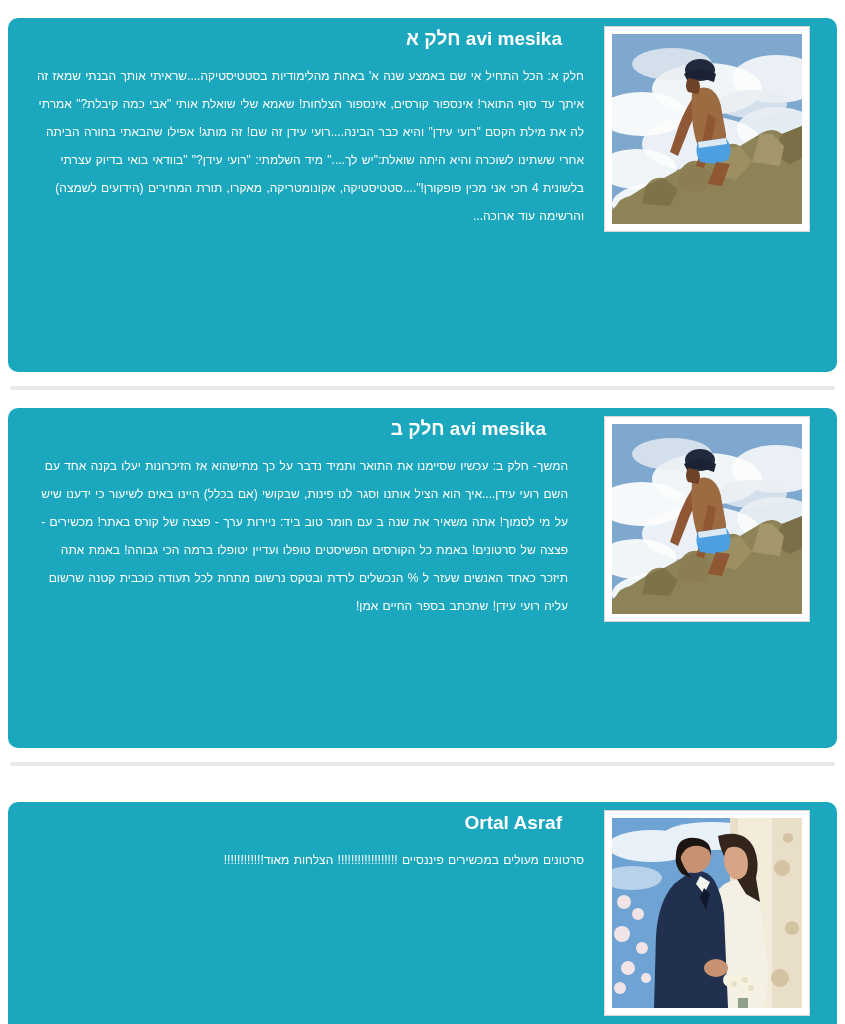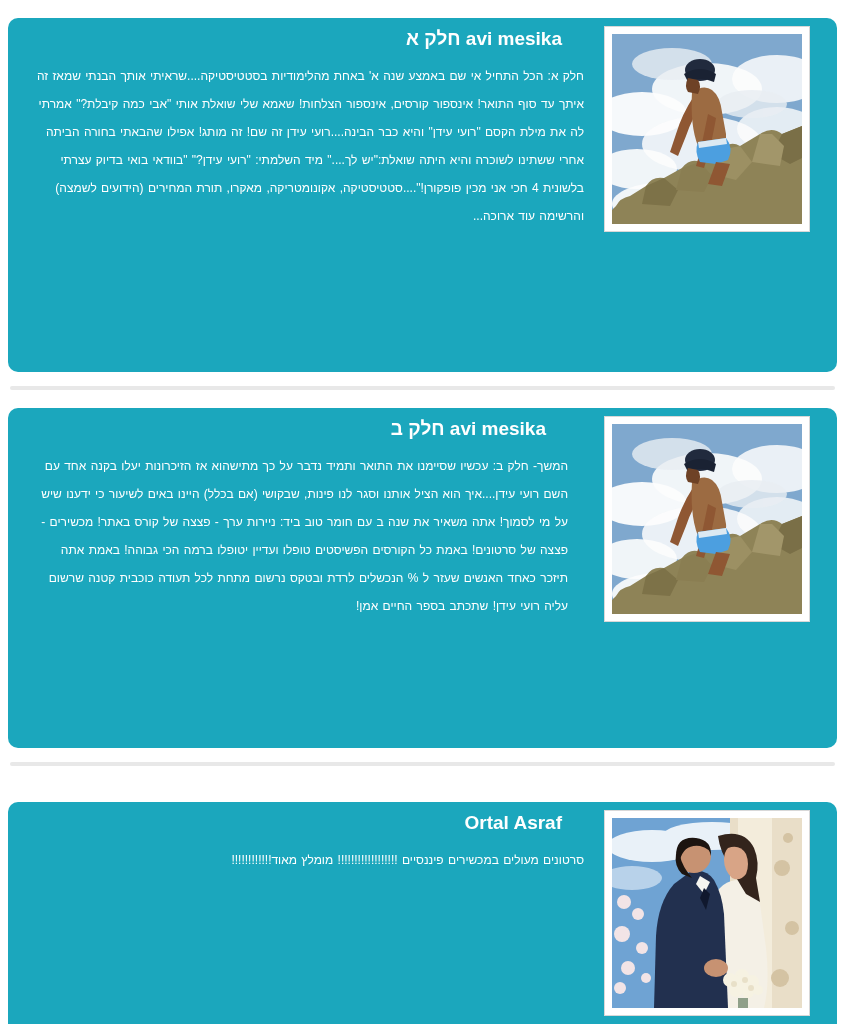--- a/index.html
+++ b/index.html
@@ -183,19 +183,19 @@
             <circle cx="122" cy="166" r="3"></circle>
               <circle cx="133" cy="162" r="3"></circle>
               <circle cx="139" cy="170" r="3"></circle>
           </g>
           <rect x="126" y="180" width="10" height="10" fill="#8FA08A"></rect>
         </svg>
       </div>
     </div>
     <div class="text-col">
       <div class="reviewer">Ortal Asraf</div>
-      <div class="review">סרטונים מעולים במכשירים פיננסיים !!!!!!!!!!!!!!!!!! מומלץ מאוד!!!!!!!!!!!!</div>
+      <div class="review">סרטונים מעולים במכשירים פיננסיים !!!!!!!!!!!!!!!!!! הצלחות מאוד!!!!!!!!!!!!</div>
     </div>
   </div>
 
   <div class="separator last" style="background: rgb(232, 232, 232);"></div>
 
 </div>
 
 </body></html>

